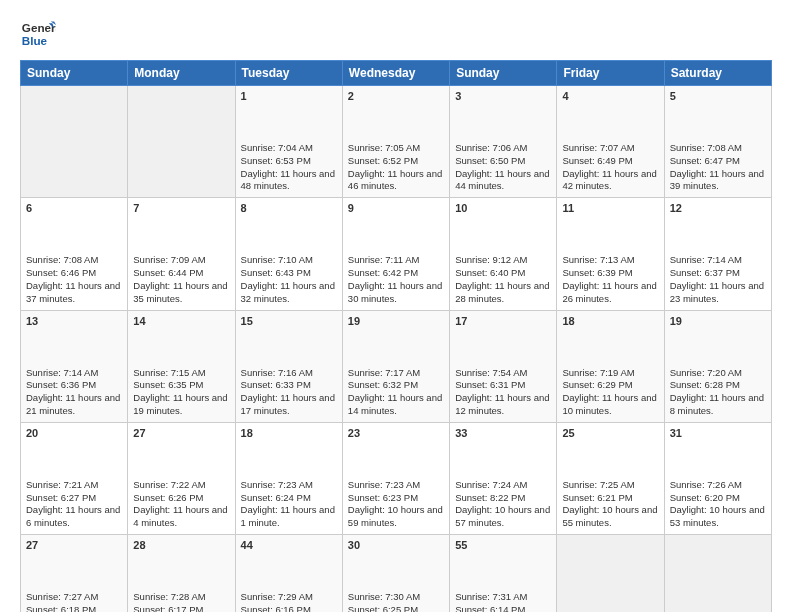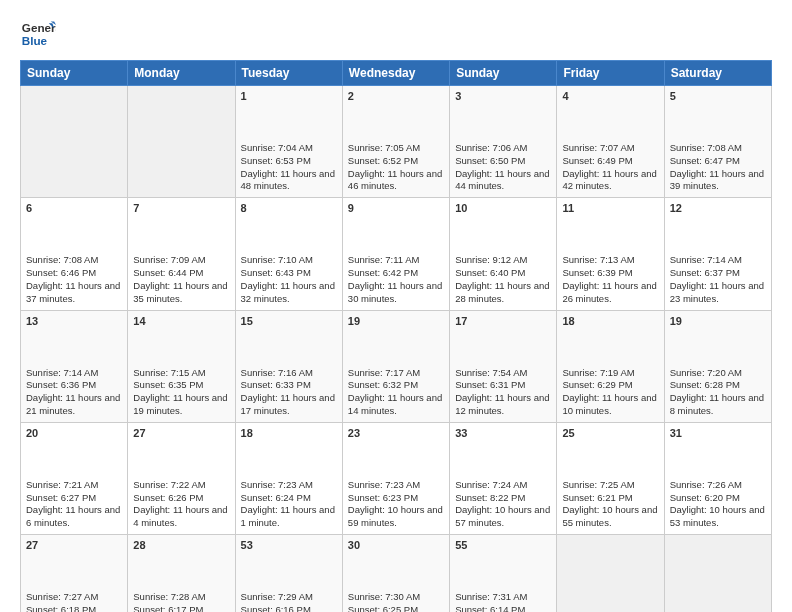--- a/index.html
+++ b/index.html
@@ -288,21 +288,21 @@
 Sunset: 6:18 PM
 Daylight: 10 hours and 51 minutes.</div>
         </td>
         <td>
           <span class="day-number">28</span>
           <div class="day-info">Sunrise: 7:28 AM
 Sunset: 6:17 PM
 Daylight: 10 hours and 49 minutes.</div>
         </td>
         <td>
-          <span class="day-number">53</span>
+          <span class="day-number">44</span>
           <div class="day-info">Sunrise: 7:29 AM
 Sunset: 6:16 PM
 Daylight: 10 hours and 47 minutes.</div>
         </td>
         <td>
           <span class="day-number">30</span>
           <div class="day-info">Sunrise: 7:30 AM
 Sunset: 6:25 PM
 Daylight: 10 hours and 44 minutes.</div>
         </td>

